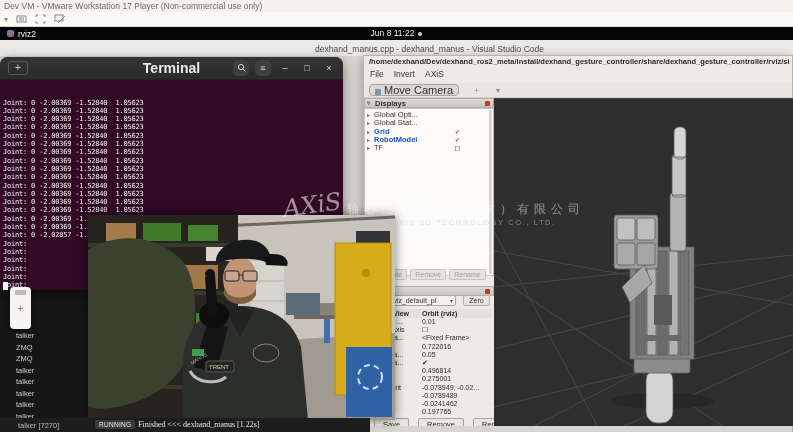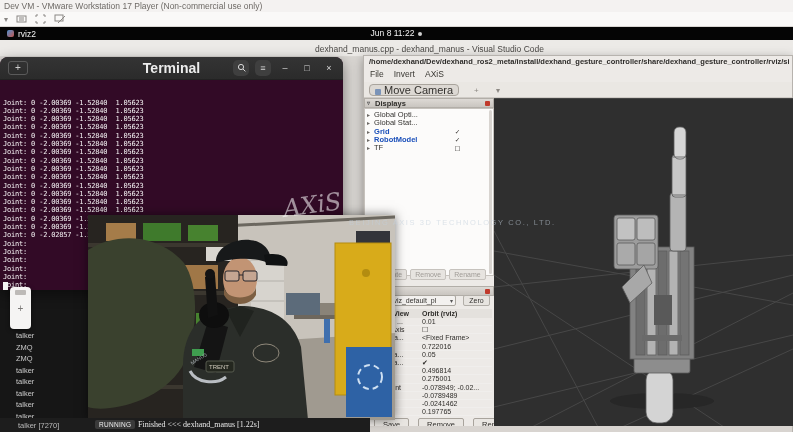--- a/index.html
+++ b/index.html
@@ -410,20 +410,21 @@
           <rect x="118" y="146" width="28" height="11" rx="2" fill="#24271f" stroke="#565a4e"></rect>
           <text x="121" y="154" font-size="6" fill="#cfc9bb">TRENT</text>
         </g>
         <ellipse cx="178" cy="138" rx="13" ry="9" fill="none" stroke="#8f887a"></ellipse>
       </g>
     </svg>
   </div>
 
   <div class="abs wm">
     <span class="logo">AXiS</span>
+    <span class="cjk">轴心三维科技（北京）有限公司</span>
     <span class="latin">BEIJING AXIS 3D TECHNOLOGY CO., LTD.</span>
   </div>
 
   <div class="abs botbar">
     <span class="task">talker [7270]</span>
     <span class="badge">RUNNING</span>
     <span class="msg">Finished &lt;&lt;&lt; dexhand_manus [1.22s]</span>
   </div>
 
 </div>

